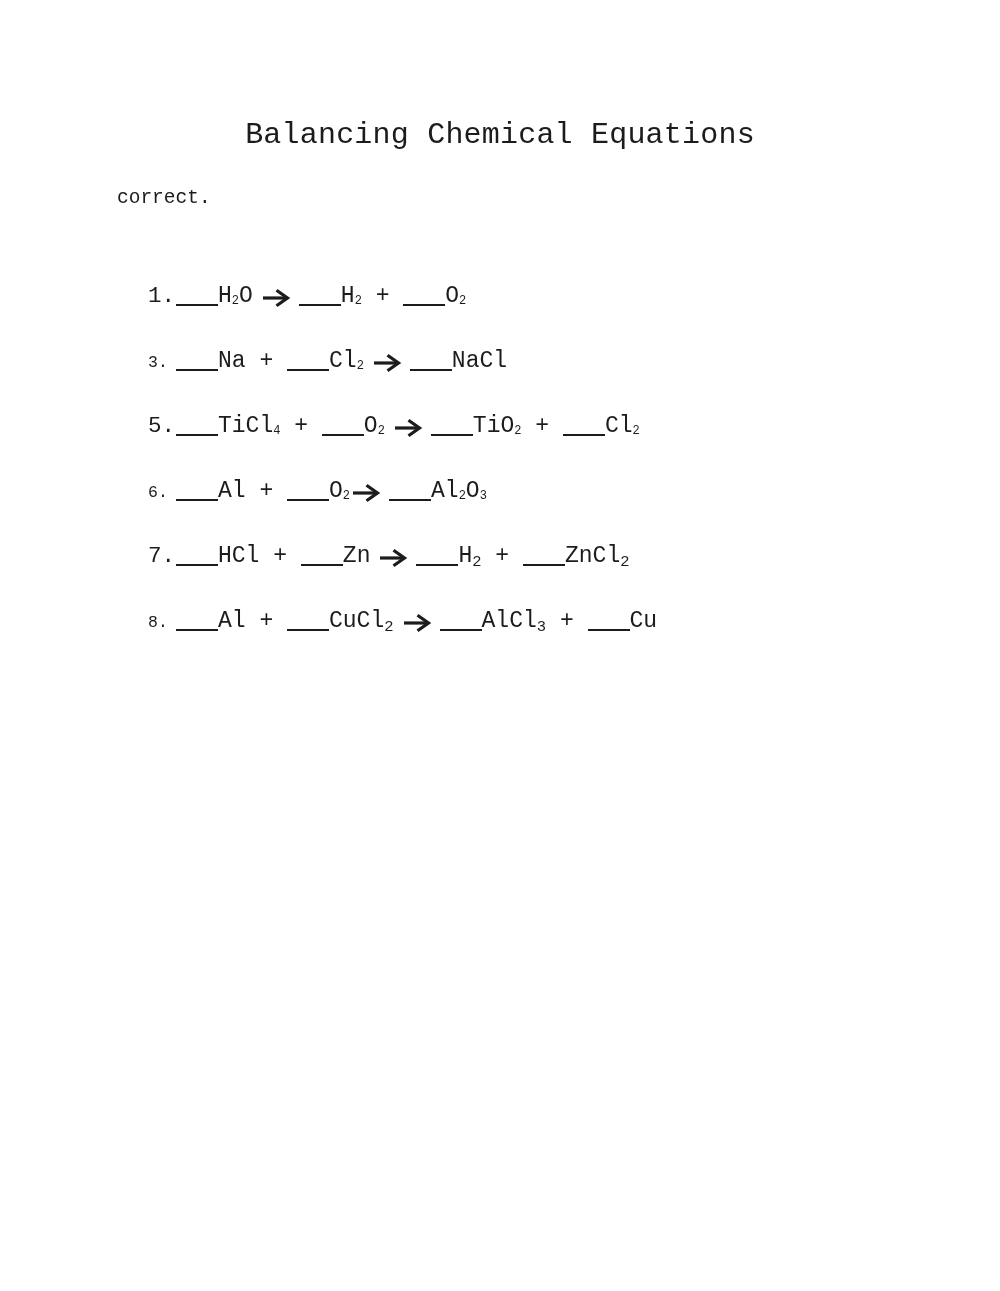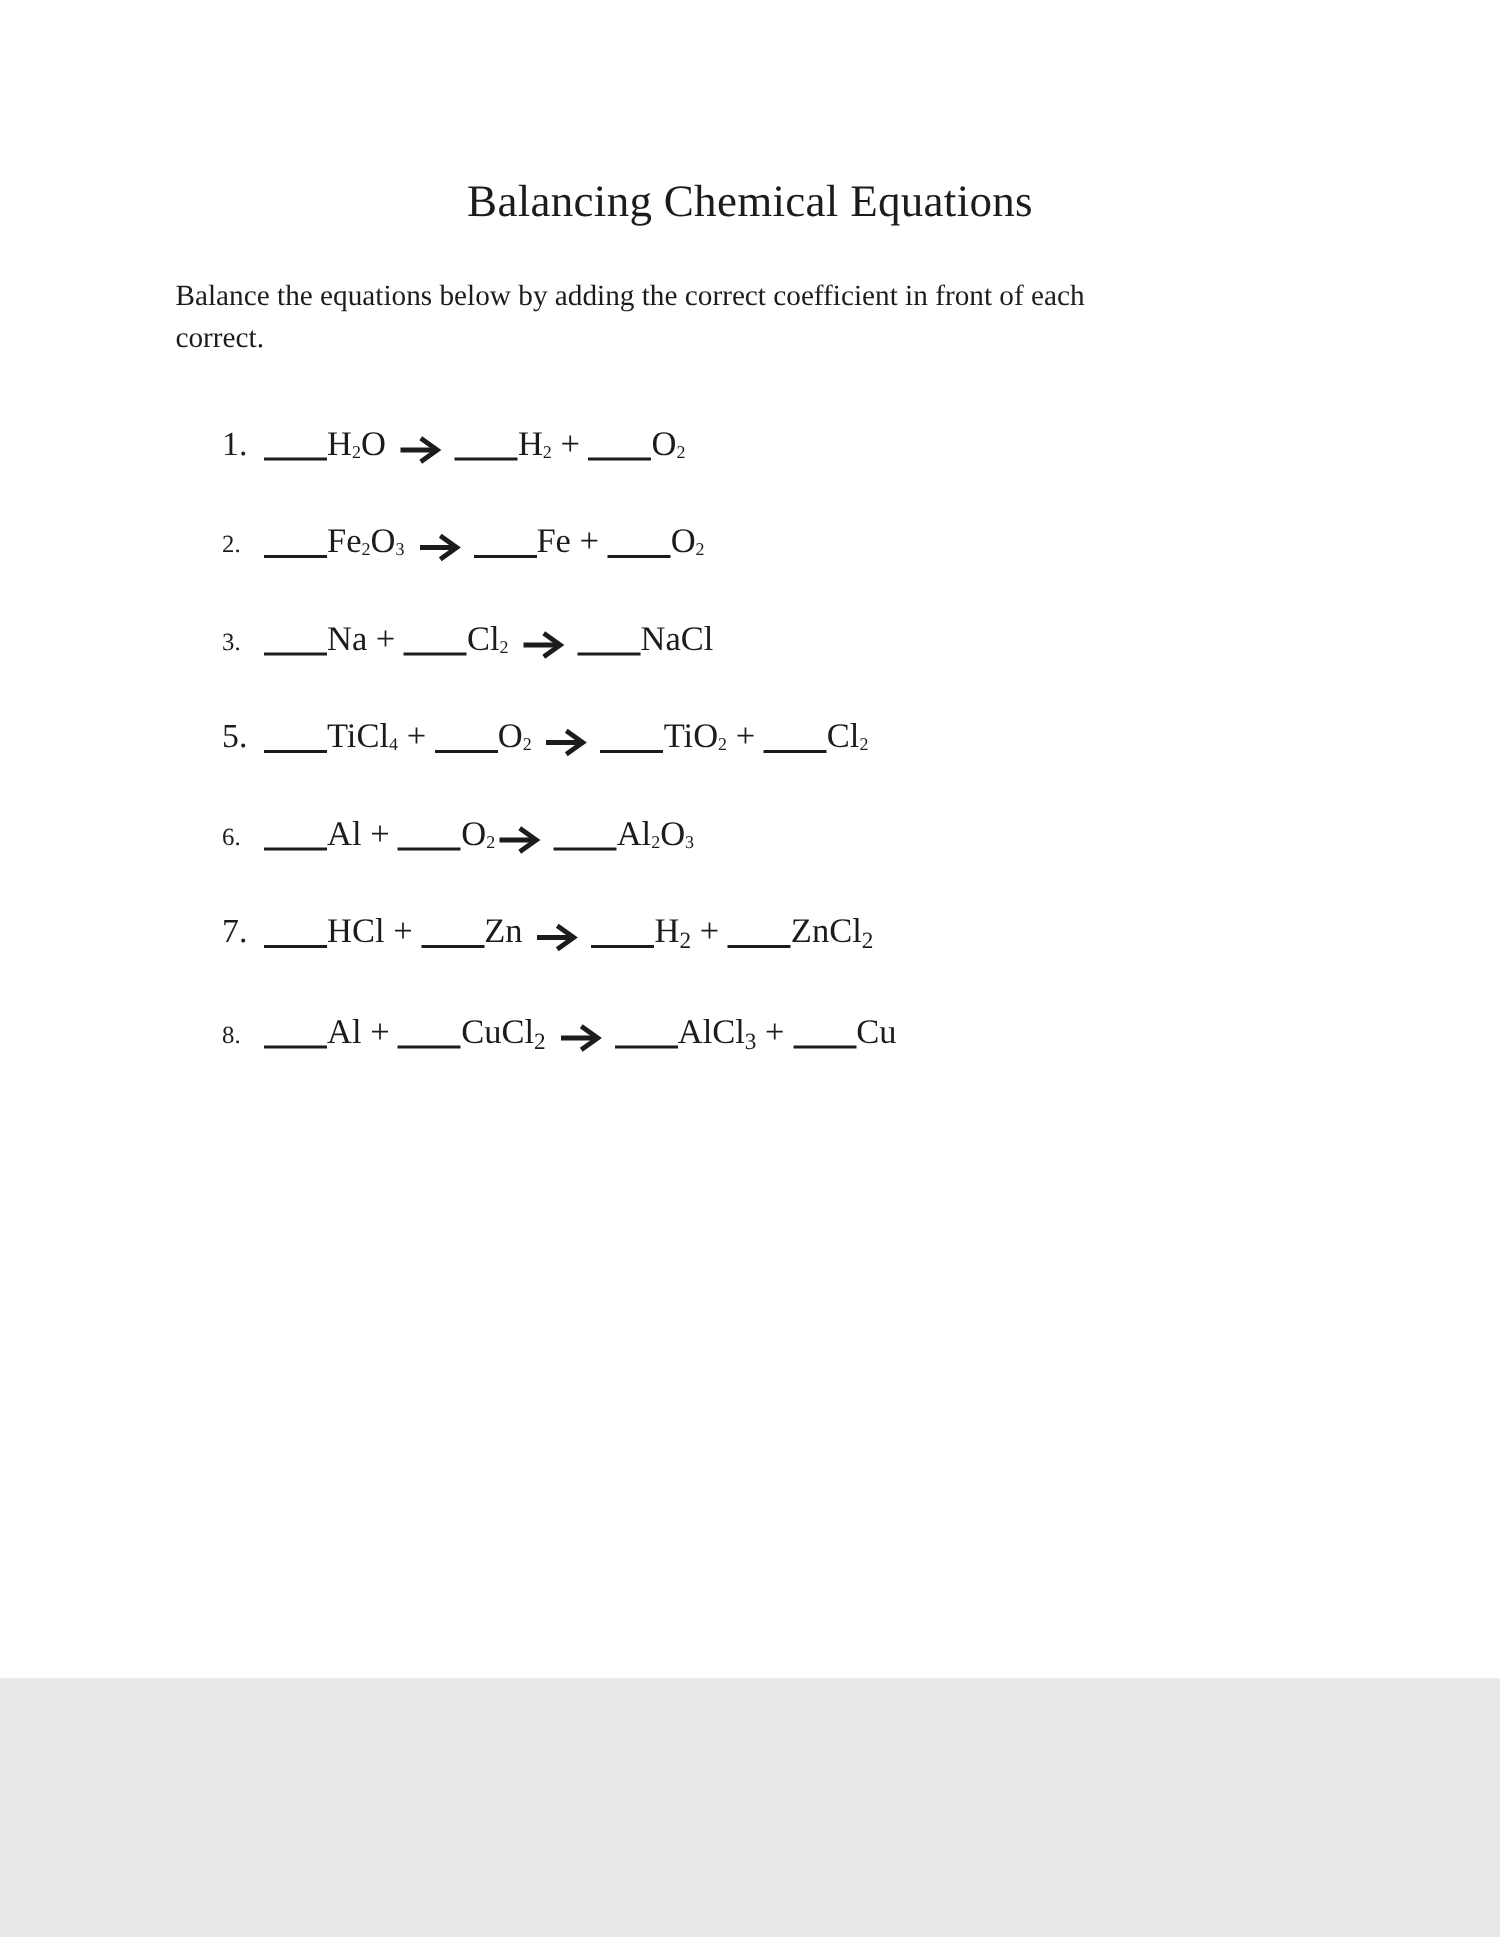--- a/index.html
+++ b/index.html
@@ -3,25 +3,25 @@
 <meta charset="utf-8">
 <style>
   html, body {
     margin: 0;
     padding: 0;
     background: #e8e8e8;
   }
   .page {
     position: relative;
     width: 1000px;
-    height: 1119px;
+    height: 1291px;
     margin: 0 auto;
     background: var(--bg, #ffffff);
     color: var(--text, #1c1c1c);
-    font-family: Liberation Serif, serif;
+    font-family: Liberation Mono, monospace;
     overflow: hidden;
   }
   .title {
     position: absolute;
     top: 116px;
     left: 0;
     right: 0;
     margin: 0;
     text-align: center;
     font-size: 30px;
@@ -77,32 +77,27 @@
   }
   .arrow.tight { margin-left: 1px; }
   .arrow svg { display: inline-block; vertical-align: middle; }
 </style>
 </head>
 <body>
 
 <div class="page">
   <h1 class="title">Balancing Chemical Equations</h1>
   <p class="instructions">
-    <span class="line">Balance the equations below by adding the correct coefficient in front of each</span>
     <span class="line">correct.</span>
   </p>
   <div class="eq-list">
       <div class="eq-row"><span class="eq-num num-lg">1.</span><span class="eq-body subs-small"><span class="blank"></span><span class="t">H</span><span class="sub">2</span><span class="t">O</span><span class="arrow"><svg width="30" height="20" viewBox="0 0 30 20" fill="none" stroke="currentColor" aria-hidden="true">
               <path d="M2 10 H25" stroke-width="3.2"></path>
               <path d="M15.5 2.2 L26.5 10 L15.5 17.8" stroke-width="3.2" fill="none"></path>
             </svg></span><span class="blank"></span><span class="t">H</span><span class="sub">2</span><span class="t"> + </span><span class="blank"></span><span class="t">O</span><span class="sub">2</span></span></div>
-      <div class="eq-row"><span class="eq-num num-sm">2.</span><span class="eq-body subs-small"><span class="blank"></span><span class="t">Fe</span><span class="sub">2</span><span class="t">O</span><span class="sub">3</span><span class="arrow"><svg width="30" height="20" viewBox="0 0 30 20" fill="none" stroke="currentColor" aria-hidden="true">
-              <path d="M2 10 H25" stroke-width="3.2"></path>
-              <path d="M15.5 2.2 L26.5 10 L15.5 17.8" stroke-width="3.2" fill="none"></path>
-            </svg></span><span class="blank"></span><span class="t">Fe + </span><span class="blank"></span><span class="t">O</span><span class="sub">2</span></span></div>
       <div class="eq-row"><span class="eq-num num-sm">3.</span><span class="eq-body subs-small"><span class="blank"></span><span class="t">Na + </span><span class="blank"></span><span class="t">Cl</span><span class="sub">2</span><span class="arrow"><svg width="30" height="20" viewBox="0 0 30 20" fill="none" stroke="currentColor" aria-hidden="true">
               <path d="M2 10 H25" stroke-width="3.2"></path>
               <path d="M15.5 2.2 L26.5 10 L15.5 17.8" stroke-width="3.2" fill="none"></path>
             </svg></span><span class="blank"></span><span class="t">NaCl</span></span></div>
       <div class="eq-row"><span class="eq-num num-lg">5.</span><span class="eq-body subs-small"><span class="blank"></span><span class="t">TiCl</span><span class="sub">4</span><span class="t"> + </span><span class="blank"></span><span class="t">O</span><span class="sub">2</span><span class="arrow"><svg width="30" height="20" viewBox="0 0 30 20" fill="none" stroke="currentColor" aria-hidden="true">
               <path d="M2 10 H25" stroke-width="3.2"></path>
               <path d="M15.5 2.2 L26.5 10 L15.5 17.8" stroke-width="3.2" fill="none"></path>
             </svg></span><span class="blank"></span><span class="t">TiO</span><span class="sub">2</span><span class="t"> + </span><span class="blank"></span><span class="t">Cl</span><span class="sub">2</span></span></div>
       <div class="eq-row"><span class="eq-num num-sm">6.</span><span class="eq-body subs-small"><span class="blank"></span><span class="t">Al + </span><span class="blank"></span><span class="t">O</span><span class="sub">2</span><span class="arrow tight"><svg width="30" height="20" viewBox="0 0 30 20" fill="none" stroke="currentColor" aria-hidden="true">
               <path d="M2 10 H25" stroke-width="3.2"></path>

